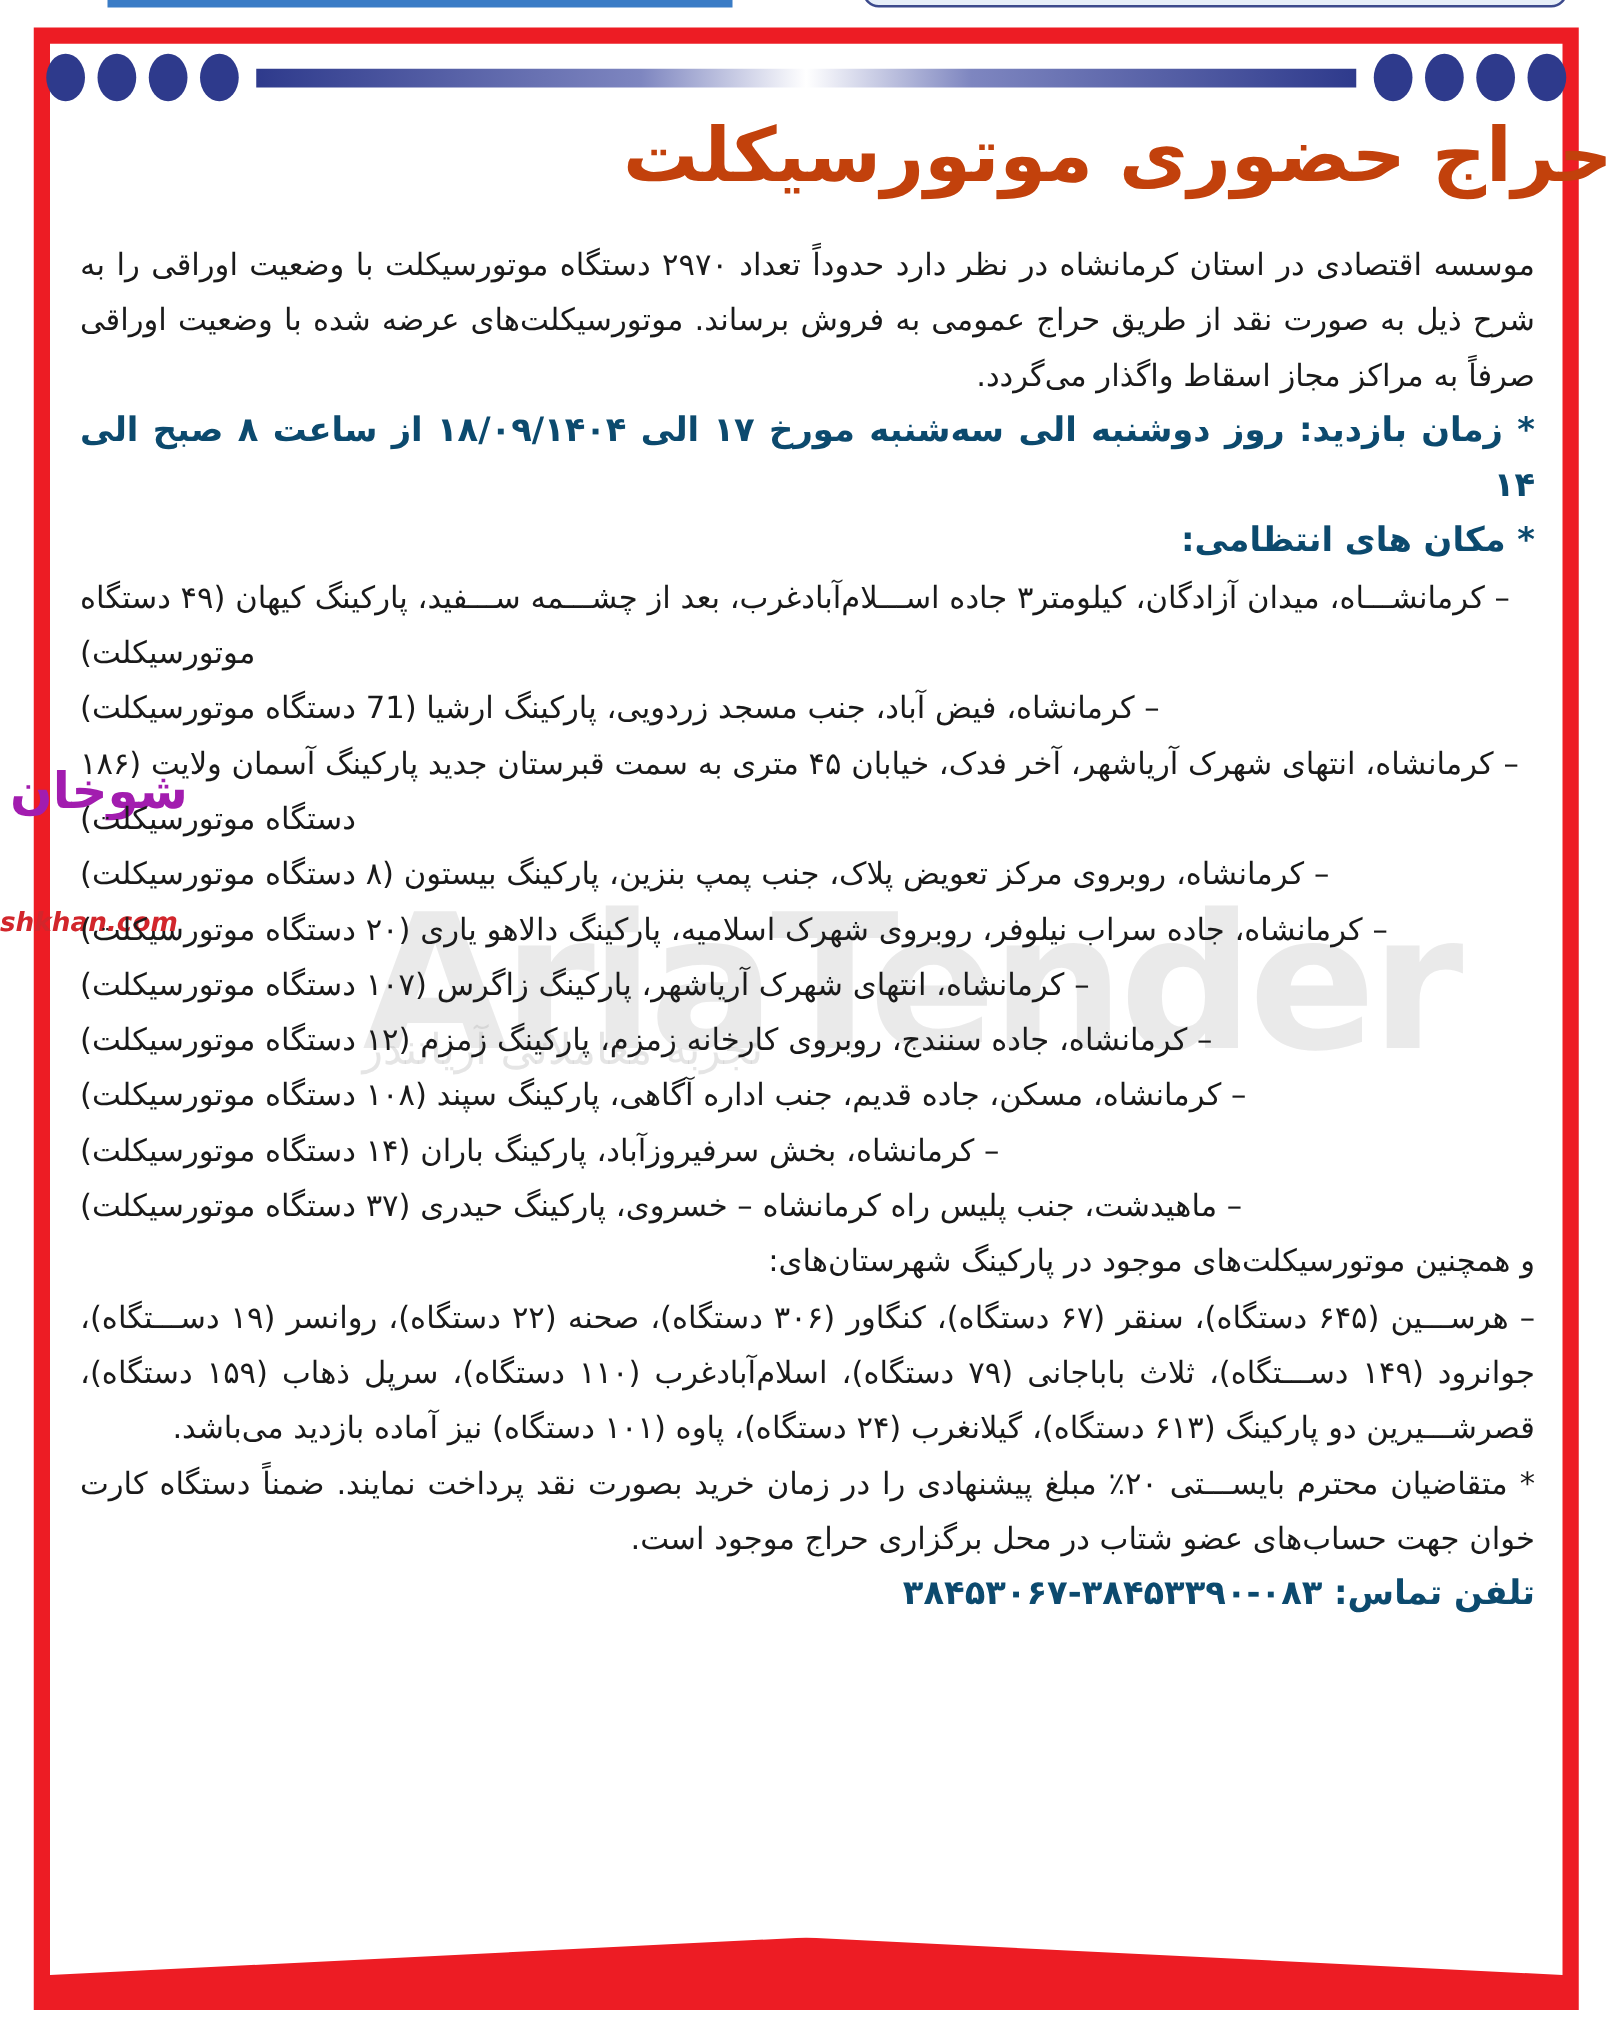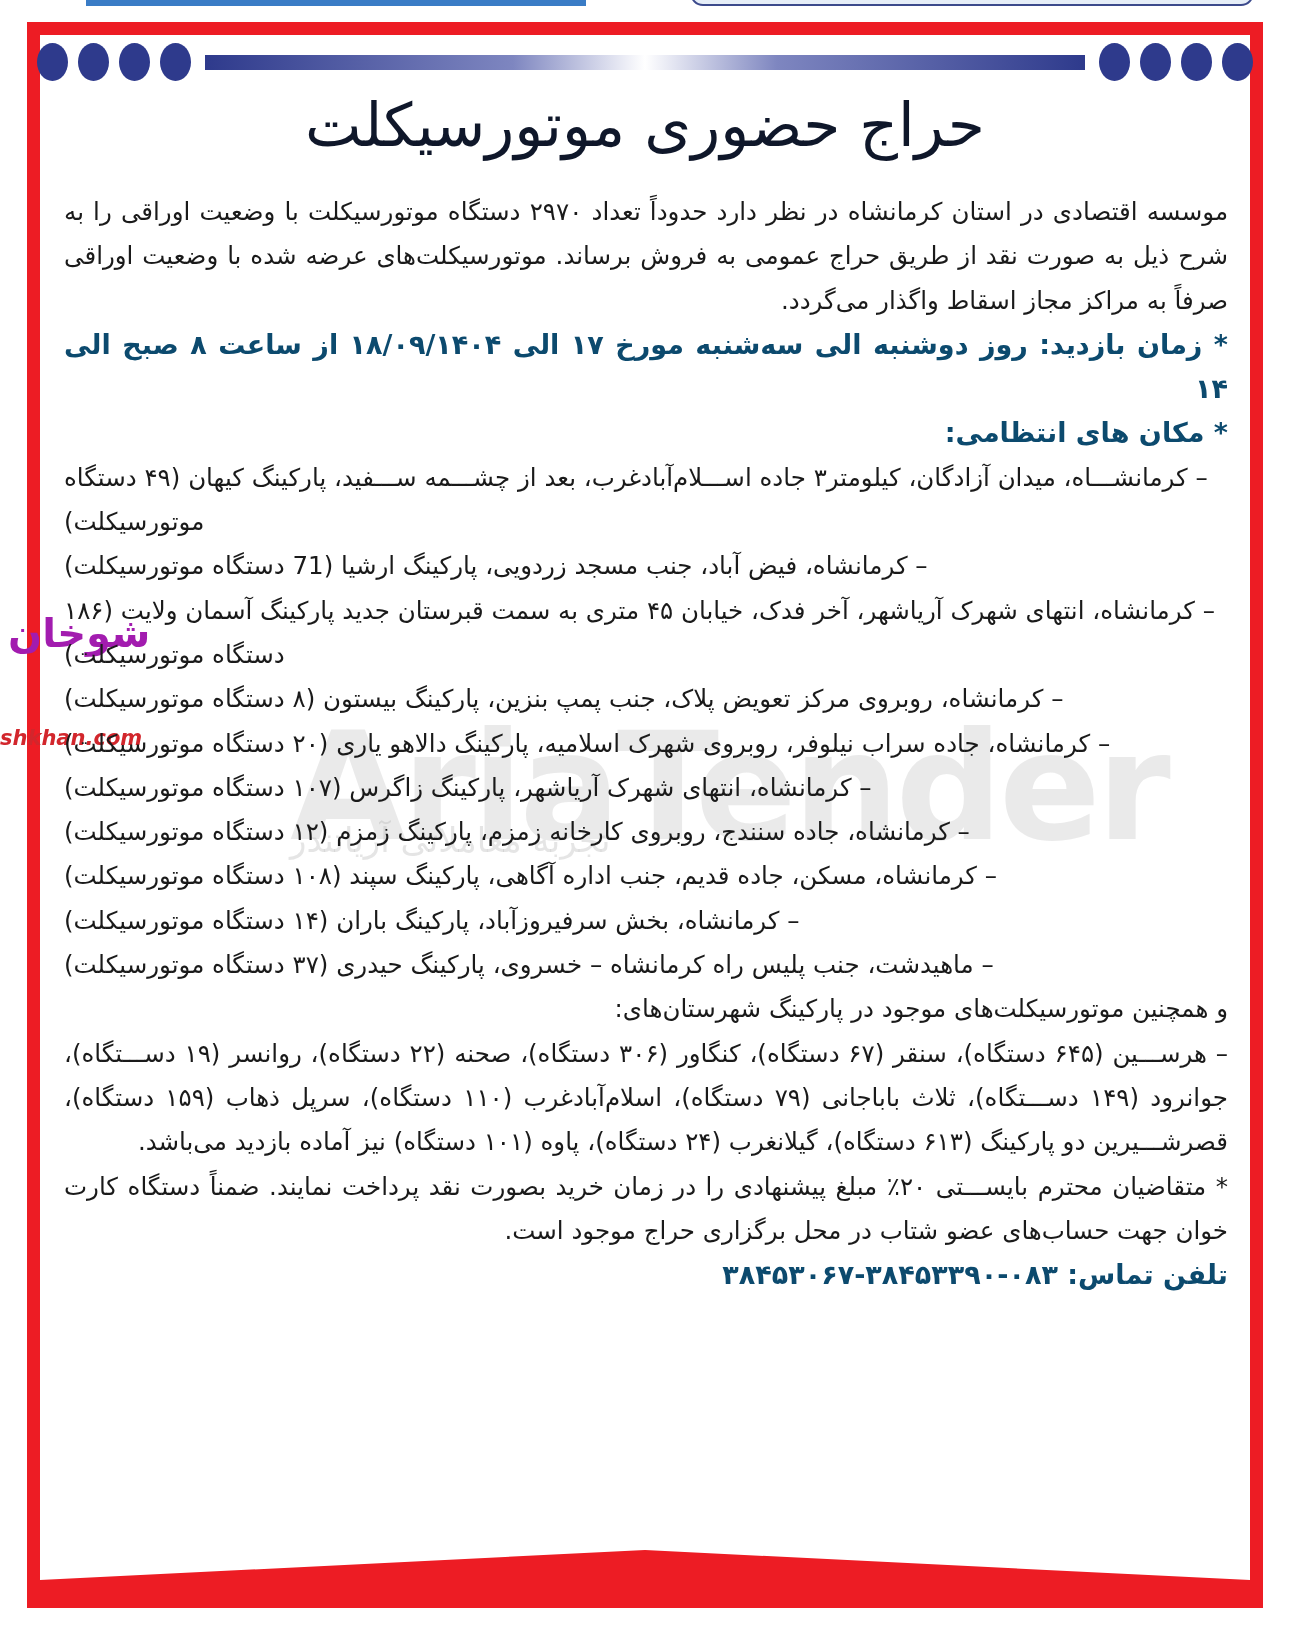--- a/index.html
+++ b/index.html
@@ -28,23 +28,23 @@
       position: absolute; left: 37px; right: 37px; top: 42px; height: 40px;
       display: flex; align-items: center; justify-content: space-between;
     }
     .dots { display: flex; gap: 10px; }
     .dot { width: 31px; height: 38px; border-radius: 50%; background: #2e3a8c; }
     .deco-bar {
       flex: 1; height: 15px; margin: 0 14px;
       background: linear-gradient(to right, #2e3a8c 0%, #7e86c0 35%, #ffffff 50%, #7e86c0 65%, #2e3a8c 100%);
     }
     .title {
-      position: absolute; left: 0; right: 0; top: 90px; text-align: center;
-      font-family: "DejaVu Sans", sans-serif; font-weight: normal; font-size: 60px;
-      color: #0f172a; direction: rtl; letter-spacing: -1px;
+      position: absolute; left: 0; right: 0; top: 90px; 
+      font-family: "DejaVu Sans", sans-serif; font-weight: bold; font-size: 60px;
+      color: #c2410c; direction: rtl; letter-spacing: -1px;
     }
     .content {
       position: absolute; left: 64px; right: 62px; top: 190px;
       direction: rtl; text-align: justify;
       font-family: "DejaVu Sans", sans-serif; font-size: 24.5px; line-height: 44.3px; color: #1a1a1a;
     }
     .content p { margin: 0; }
     .red { color: #0c4a6e; font-weight: bold; font-size: 27px; }
     .loc { text-align: left; }
     .watermark {

